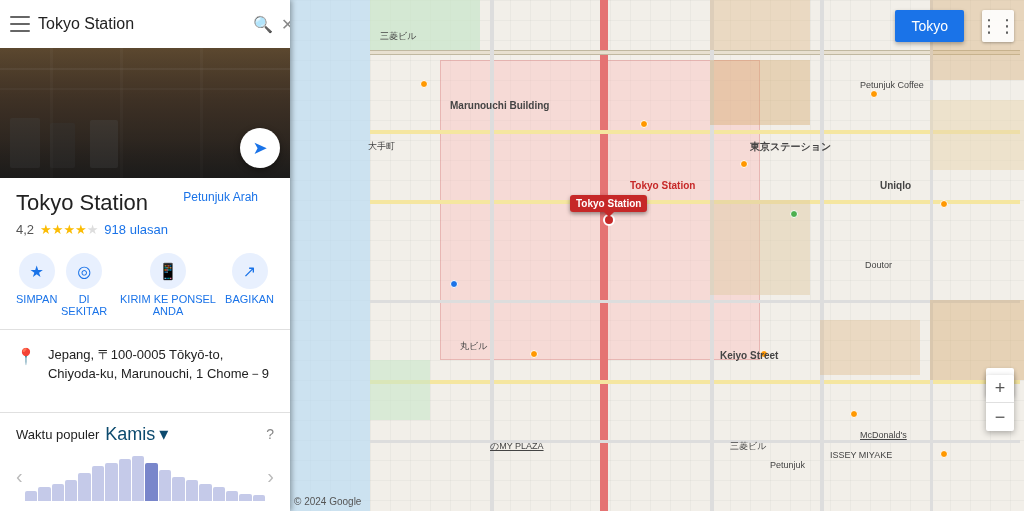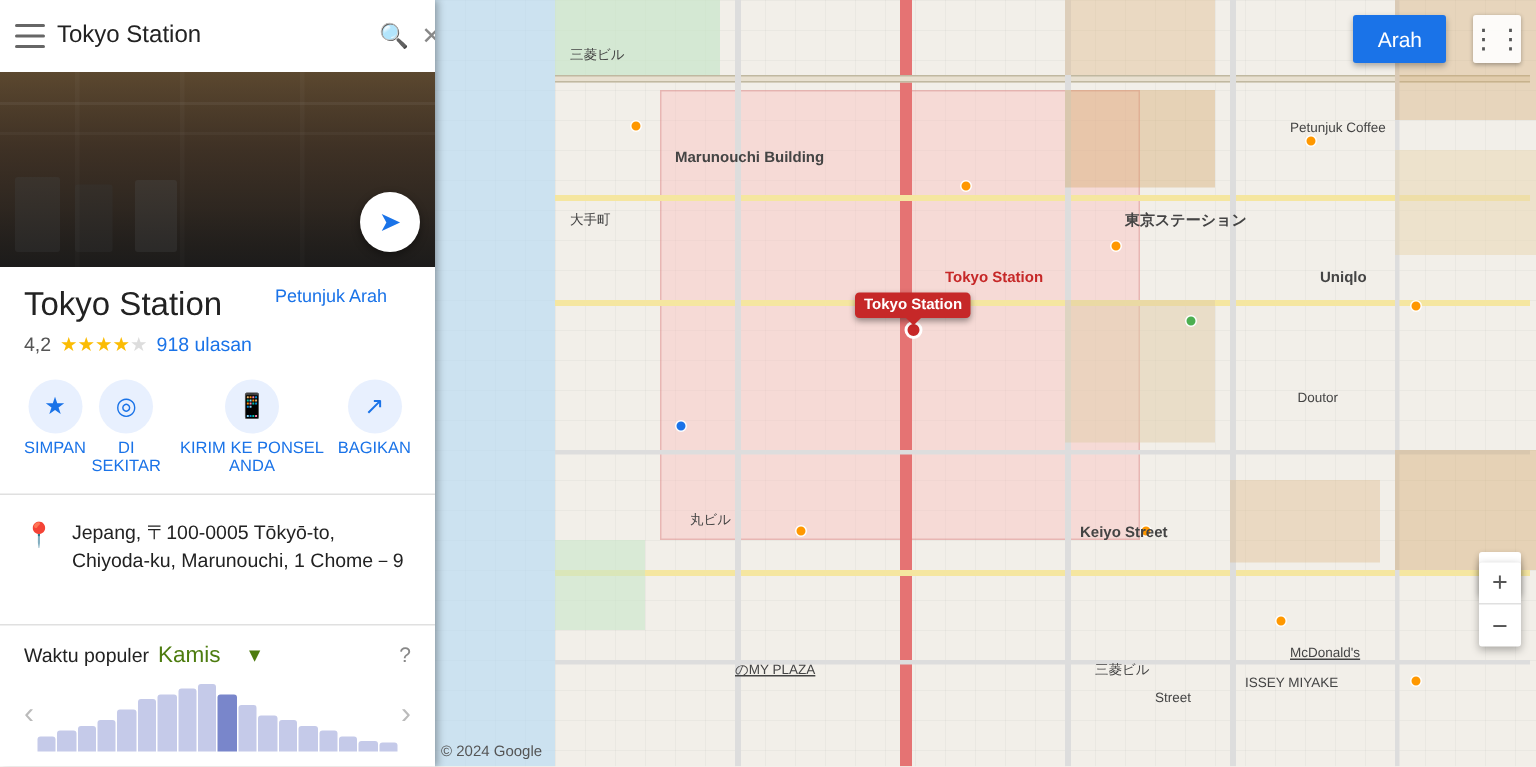--- a/index.html
+++ b/index.html
@@ -153,22 +153,22 @@
     #popular-times-section {
       padding: 10px 16px;
       border-top: 1px solid #e0e0e0;
       flex-shrink: 0;
     }
     #popular-times-header {
       display: flex; align-items: center; gap: 6px; margin-bottom: 6px;
     }
     #popular-times-label { font-size: 13px; color: #222; font-weight: 500; }
     #day-selector {
-      display: flex; align-items: center; gap: 19px; cursor: pointer;
-      color: #4d7c0f; font-size: 15px;
+      display: flex; align-items: center; gap: 4px; cursor: pointer;
+      color: #0c4a6e; font-size: 18px;
     }
     #popular-times-question {
       margin-left: auto; color: #888; font-size: 14px; cursor: pointer;
     }
 
     
     #chart-area {
       display: flex; align-items: flex-end; gap: 1px; height: 50px;
       padding: 0 2px;
       position: relative;
@@ -452,42 +452,42 @@
     <div class="poi-dot" style="top:160px;left:450px;"></div>
     <div class="poi-dot green" style="top:210px;left:500px;"></div>
     <div class="poi-dot" style="top:350px;left:470px;"></div>
     <div class="poi-dot" style="top:410px;left:560px;"></div>
     <div class="poi-dot" style="top:90px;left:580px;"></div>
     <div class="poi-dot" style="top:200px;left:650px;"></div>
     <div class="poi-dot" style="top:450px;left:650px;"></div>
 
     <div class="map-label bold" style="top:180px;left:340px;color:#c62828;">Tokyo Station</div>
     <div class="map-label" style="top:30px;left:90px;">三菱ビル</div>
-    <div class="map-label" style="top:140px;left:90px;">大手町</div>
+    <div class="map-label" style="top:140px;left:78px;">大手町</div>
     <div class="map-label bold" style="top:100px;left:160px;">Marunouchi Building</div>
     <div class="map-label" style="top:340px;left:170px;">丸ビル</div>
     <div class="map-label" style="top:440px;left:200px;text-decoration:underline;">のMY PLAZA</div>
     <div class="map-label bold" style="top:350px;left:430px;">Keiyo Street</div>
     <div class="map-label bold" style="top:140px;left:460px;">東京ステーション</div>
     <div class="map-label" style="top:80px;left:570px;">Petunjuk Coffee</div>
     <div class="map-label" style="top:430px;left:570px;text-decoration:underline;">McDonald's</div>
     <div class="map-label bold" style="top:180px;left:590px;">Uniqlo</div>
     <div class="map-label" style="top:260px;left:560px;padding-left:15px;">Doutor</div>
     <div class="map-label" style="top:440px;left:440px;">三菱ビル</div>
-    <div class="map-label" style="top:460px;left:480px;">Street</div>
+    <div class="map-label" style="top:460px;left:480px;">Petunjuk</div>
     <div class="map-label" style="top:450px;left:540px;">ISSEY MIYAKE</div>
 
     <div id="map-pin" style="top:195px;left:280px;">
       <div id="pin-bubble" style="position:relative;">Tokyo Station</div>
       <div id="pin-dot"></div>
     </div>
 
   </div>
 
-  <div id="map-search-bar">Arah</div>
+  <div id="map-search-bar">Tokyo</div>
 
   <div id="app-grid">⋮⋮</div>
 
   <div id="pegman">♟</div>
 
   <div id="map-controls">
     <div class="map-control-btn">+</div>
     <div class="map-control-btn">−</div>
   </div>
 

